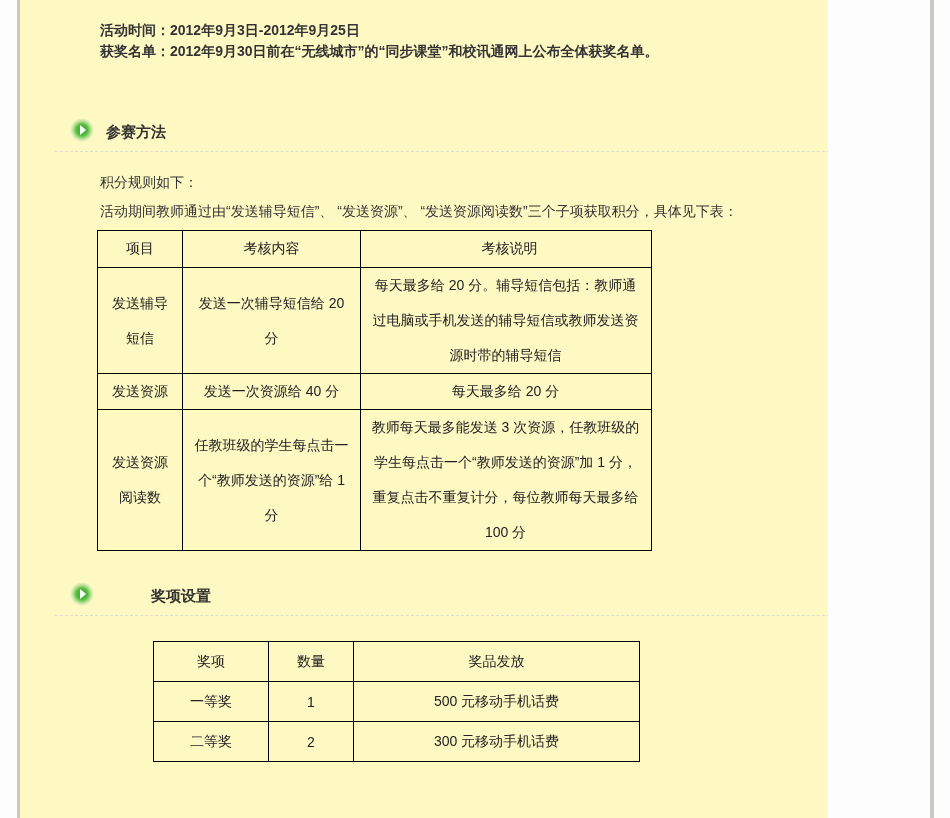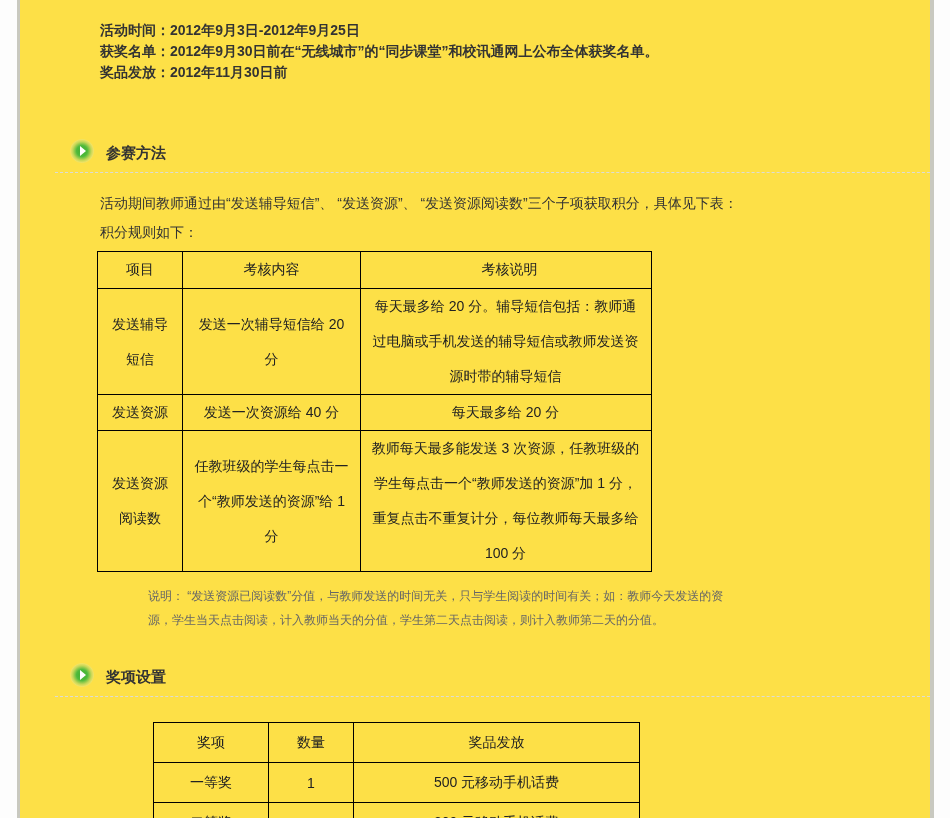--- a/index.html
+++ b/index.html
@@ -11,32 +11,32 @@
     color: #333333;
     position: relative;
     overflow: hidden;
   }
   .edge { position: absolute; top: 0; height: 818px; background: #c9c9c0; }
   .edge-left  { left: 17px; width: 3px; }
   .edge-right { left: 930px; width: 4px; }
 
   .content {
     position: absolute; left: 20px; top: 0;
-    width: 910px; height: 818px;
-    background: #fde047; overflow: hidden;
+    width: 808px; height: 818px;
+    background: #fef9c3; overflow: hidden;
   }
 
   
   .info { margin: 20px 0 0 80px; font-size: 14px; font-weight: bold; line-height: 21px; }
   .info .line { white-space: nowrap; }
 
   
   .section-head { display: flex; align-items: flex-end; margin-left: 50px; }
   .section-head.sec1 { margin-top: 56px; }
-  .section-head.sec2 { margin-top: 31px; }
+  .section-head.sec2 { margin-top: 31px; gap: 45px; }
   .icon-play {
     width: 24px; height: 24px; border-radius: 50%;
     background: radial-gradient(circle,
       #3fae2d 0%, #4fba3c 32%,
       rgba(130, 205, 110, 0.45) 55%,
       rgba(200, 235, 190, 0.25) 68%,
       rgba(255,255,255,0) 78%);
     position: relative; flex: 0 0 auto;
   }
   .icon-play::after {
@@ -93,32 +93,31 @@
 <body>
 
 <div class="edge edge-left"></div>
 <div class="edge edge-right"></div>
 
 <div class="content">
 
   <div class="info">
     <div class="line">活动时间：2012年9月3日-2012年9月25日</div>
     <div class="line">获奖名单：2012年9月30日前在“无线城市”的“同步课堂”和校讯通网上公布全体获奖名单。</div>
-    <div class="line">奖品发放：2012年11月30日前</div>
   </div>
 
   <div class="section-head sec1">
     <span class="icon-play"></span>
     <span class="section-title">参赛方法</span>
   </div>
   <hr class="dashed">
 
   <div class="intro">
+    <div>积分规则如下：</div>
     <div>活动期间教师通过由“发送辅导短信”、 “发送资源”、 “发送资源阅读数”三个子项获取积分，具体见下表：</div>
-    <div>积分规则如下：</div>
   </div>
 
   <table class="t1">
     <tbody>
         <tr>
       <th class="c0">项目</th>
       <th class="c1">考核内容</th>
       <th class="c2">考核说明</th>
     </tr>
     <tr class="r0">
@@ -132,21 +131,20 @@
       <td class="c2">每天最多给 20 分</td>
     </tr>
     <tr class="r2">
       <td class="c0">发送资源阅读数</td>
       <td class="c1">任教班级的学生每点击一个“教师发送的资源”给 1 分</td>
       <td class="c2">教师每天最多能发送 3 次资源，任教班级的学生每点击一个“教师发送的资源”加 1 分，重复点击不重复计分，每位教师每天最多给 100 分</td>
     </tr>
   </tbody>
     </table>
 
-  <div class="note">说明： “发送资源已阅读数”分值，与教师发送的时间无关，只与学生阅读的时间有关；如：教师今天发送的资源，学生当天点击阅读，计入教师当天的分值，学生第二天点击阅读，则计入教师第二天的分值。</div>
 
   <div class="section-head sec2">
     <span class="icon-play"></span>
     <span class="section-title">奖项设置</span>
   </div>
   <hr class="dashed">
 
   <table class="t2">
     <tbody>
         <tr>

